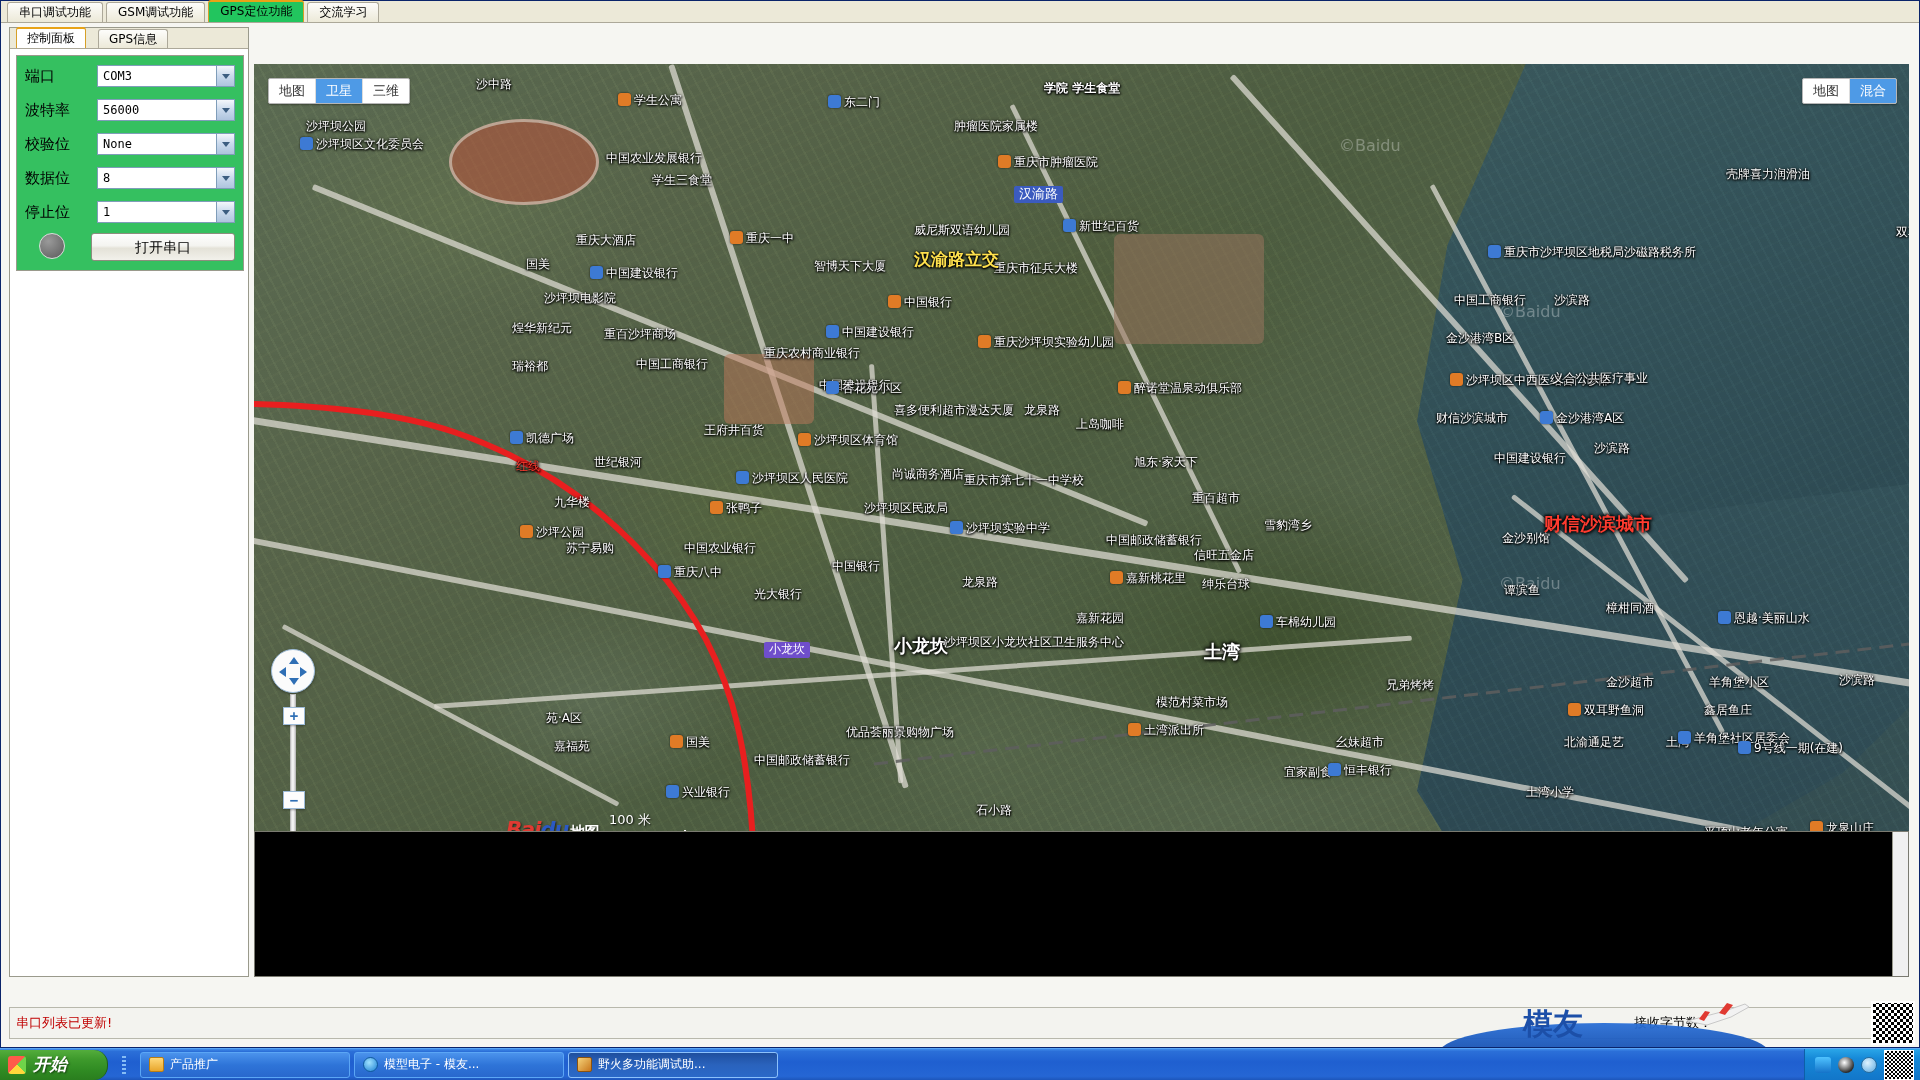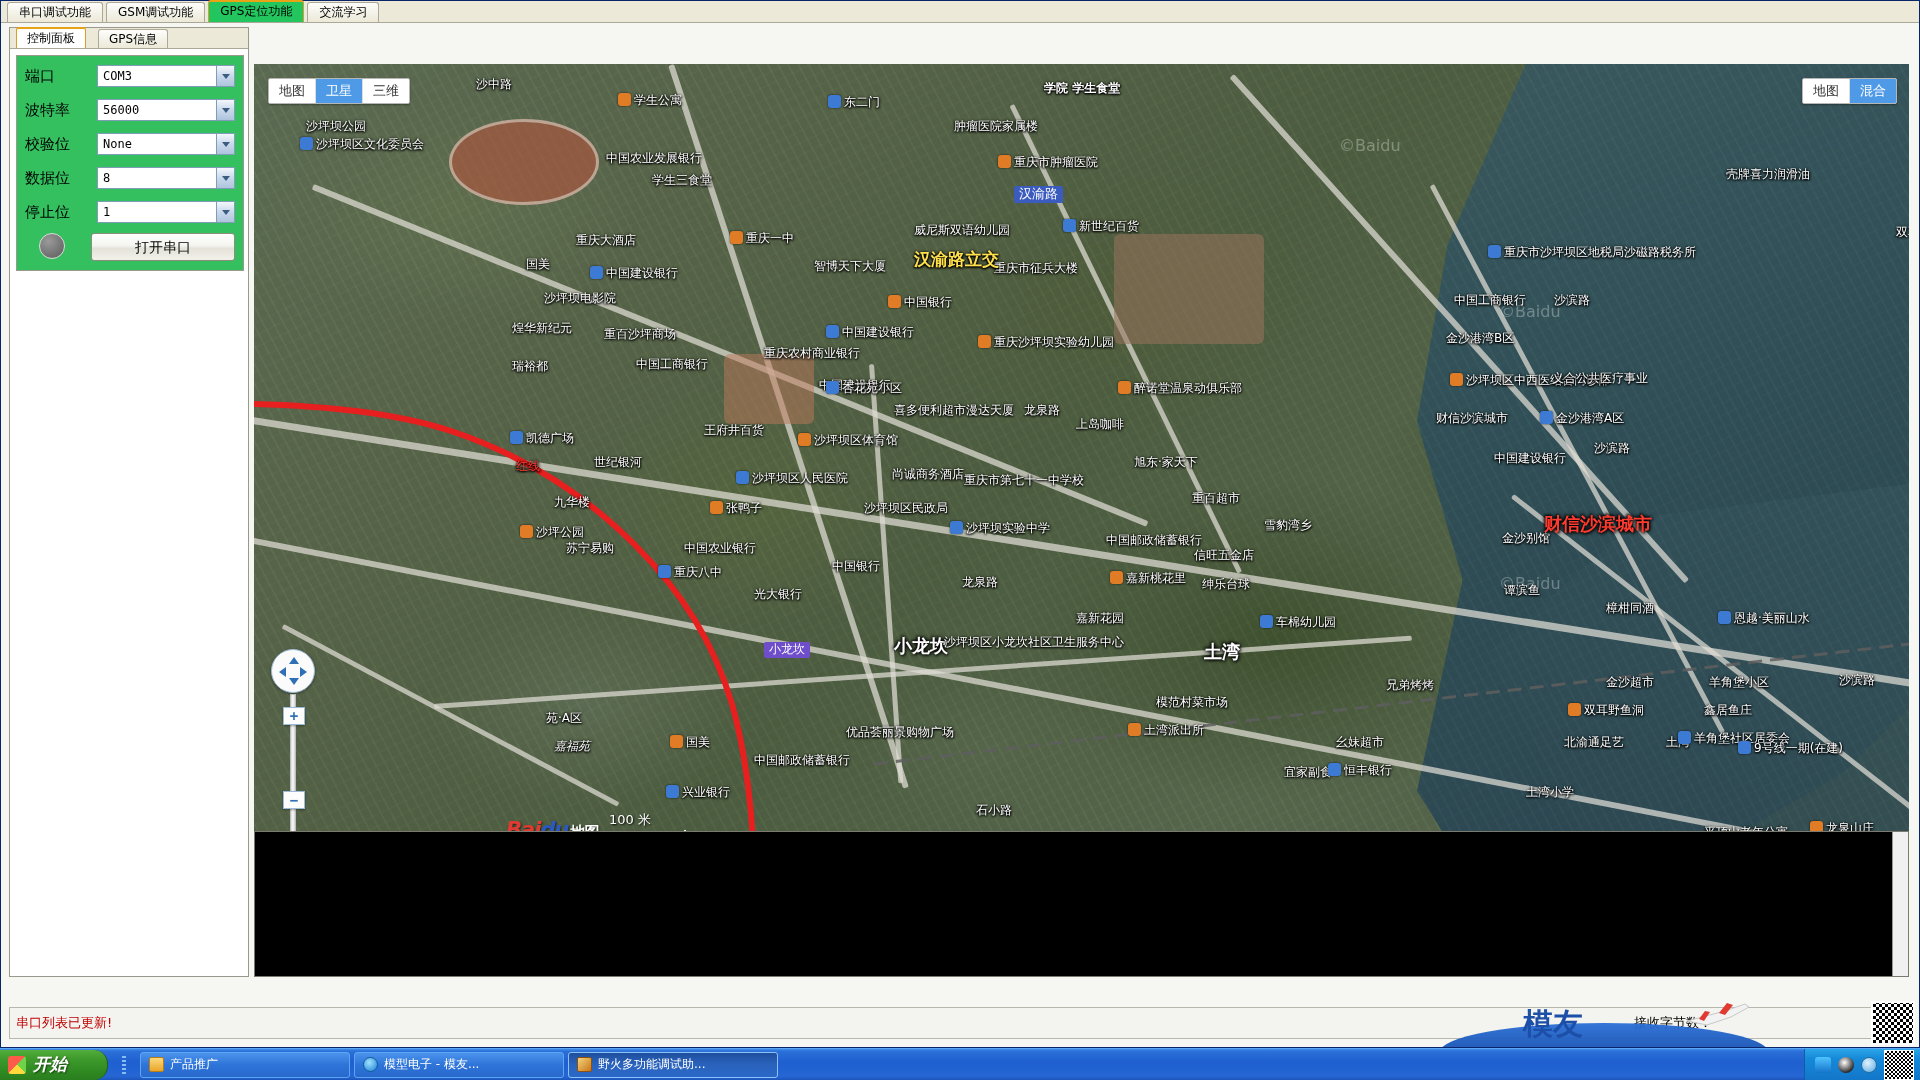--- a/index.html
+++ b/index.html
@@ -712,21 +712,21 @@
         <div class="poi " style="left: 822px; top: 548px;">嘉新花园</div>
         <div class="poi " style="left: 1022px; top: 552px;">车棉幼儿园</div>
         <div class="pin " style="left: 1006px; top: 551px;"></div>
         <div class="poi " style="left: 500px; top: 524px;">光大银行</div>
         <div class="poi violet-box" style="left: 510px; top: 578px;">小龙坎</div>
         <div class="poi big" style="left: 640px; top: 572px;">小龙坎</div>
         <div class="poi two" style="left: 690px; top: 572px;">沙坪坝区小龙坎社区卫生服务中心</div>
         <div class="poi big" style="left: 950px; top: 578px;">土湾</div>
         <div class="poi road-lbl" style="left: 708px; top: 512px;">龙泉路</div>
         <div class="poi " style="left: 292px; top: 648px;">苑·A区</div>
-        <div class="poi " style="left: 300px; top: 676px; font-style: italic;">嘉福苑</div>
+        <div class="poi " style="left: 300px; top: 676px;">嘉福苑</div>
         <div class="poi " style="left: 432px; top: 672px;">国美</div>
         <div class="pin o" style="left: 416px; top: 671px;"></div>
         <div class="poi two" style="left: 592px; top: 662px;">优品荟丽景购物广场</div>
         <div class="poi two" style="left: 500px; top: 690px;">中国邮政储蓄银行</div>
         <div class="poi " style="left: 428px; top: 722px;">兴业银行</div>
         <div class="pin " style="left: 412px; top: 721px;"></div>
         <div class="poi " style="left: 1132px; top: 615px;">兄弟烤烤</div>
         <div class="poi " style="left: 902px; top: 632px;">模范村菜市场</div>
         <div class="poi " style="left: 890px; top: 660px;">土湾派出所</div>
         <div class="pin o" style="left: 874px; top: 659px;"></div>

